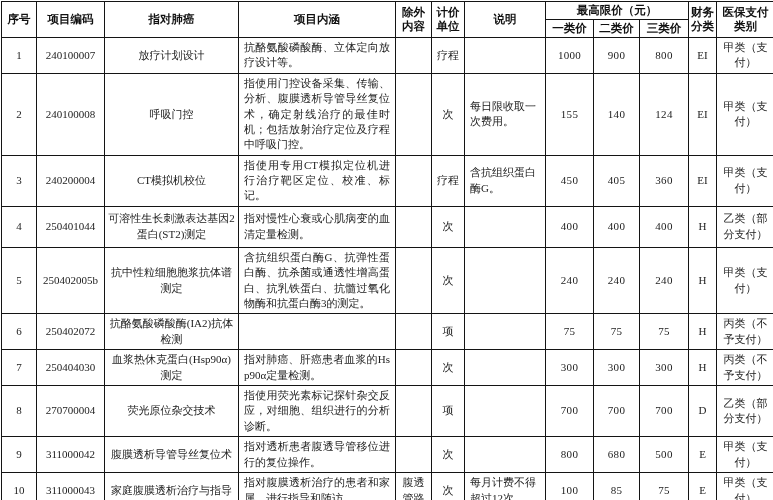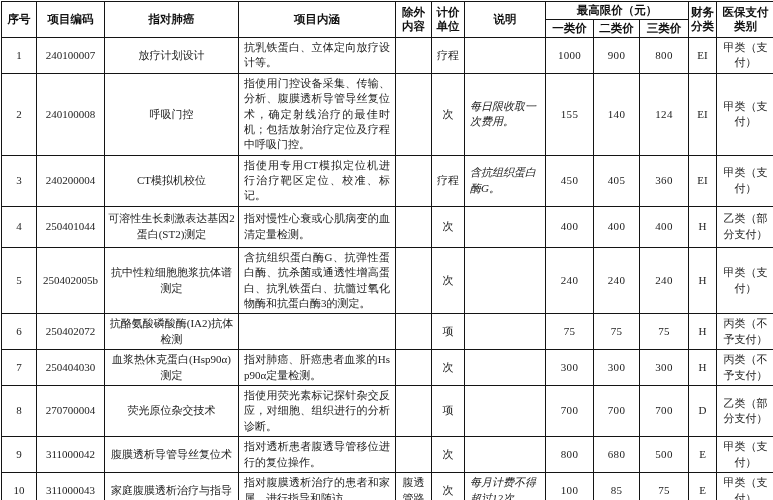--- a/index.html
+++ b/index.html
@@ -30,21 +30,21 @@
   .price-table th {
     font-weight: bold;
     font-size: 11.5px;
     color: #111;
     padding: 1px 2px;
     line-height: 1.3;
   }
   thead tr.h1 { height: 18px; margin-top: 28px; }
   thead tr.h2 { height: 16px; }
   td.cell-content { text-align: justify; text-justify: inter-character; padding: 2px 5px; }
-  td.cell-note { text-align: left; padding: 2px 5px; font-style: italic; }
+  td.cell-note { text-align: left; padding: 2px 5px; }
   td.cell-price { letter-spacing: 0.3px; }
   
   tbody tr:nth-child(1)  { height: 34px; }
   tbody tr:nth-child(2)  { height: 70px; }
   tbody tr:nth-child(3)  { height: 45px; }
   tbody tr:nth-child(4)  { height: 41px; }
   tbody tr:nth-child(5)  { height: 61px; }
   tbody tr:nth-child(6)  { height: 35px; }
   tbody tr:nth-child(7)  { height: 31px; }
   tbody tr:nth-child(8)  { height: 46px; }
@@ -87,21 +87,21 @@
       <th>一类价</th>
       <th>二类价</th>
       <th>三类价</th>
     </tr>
   </thead>
   <tbody>
   <tr>
     <td>1</td>
     <td>240100007</td>
     <td>放疗计划设计</td>
-    <td class="cell-content">抗乳铁蛋白、立体定向放疗设计等。</td>
+    <td class="cell-content">抗酪氨酸磷酸酶、立体定向放疗设计等。</td>
     <td></td>
     <td>疗程</td>
     <td class="cell-note"></td>
     <td class="cell-price">1000</td>
     <td class="cell-price">900</td>
     <td class="cell-price">800</td>
     <td>EI</td>
     <td>甲类（支付）</td>
   </tr>
 

